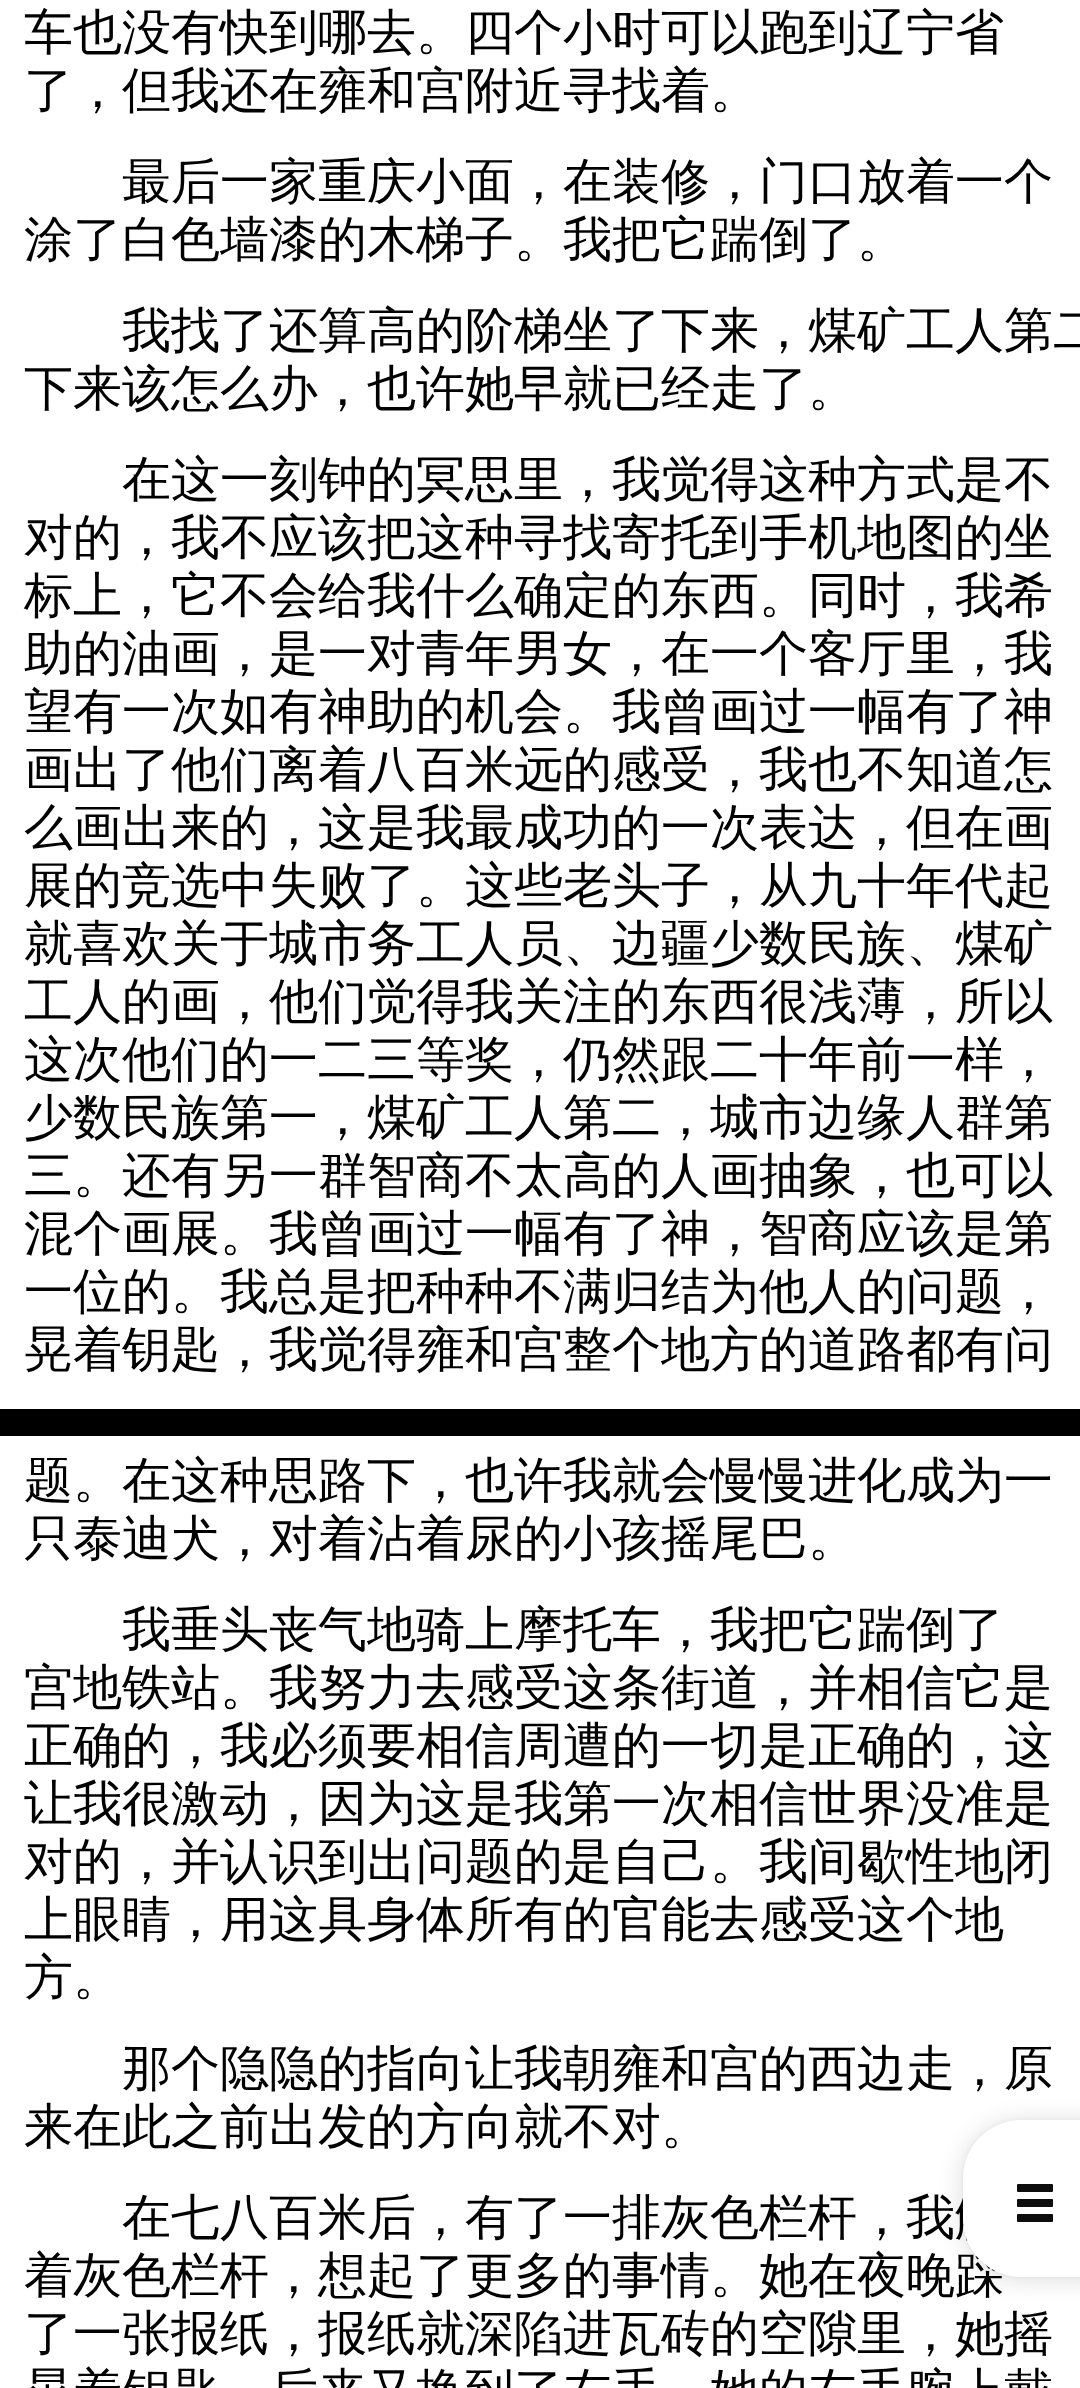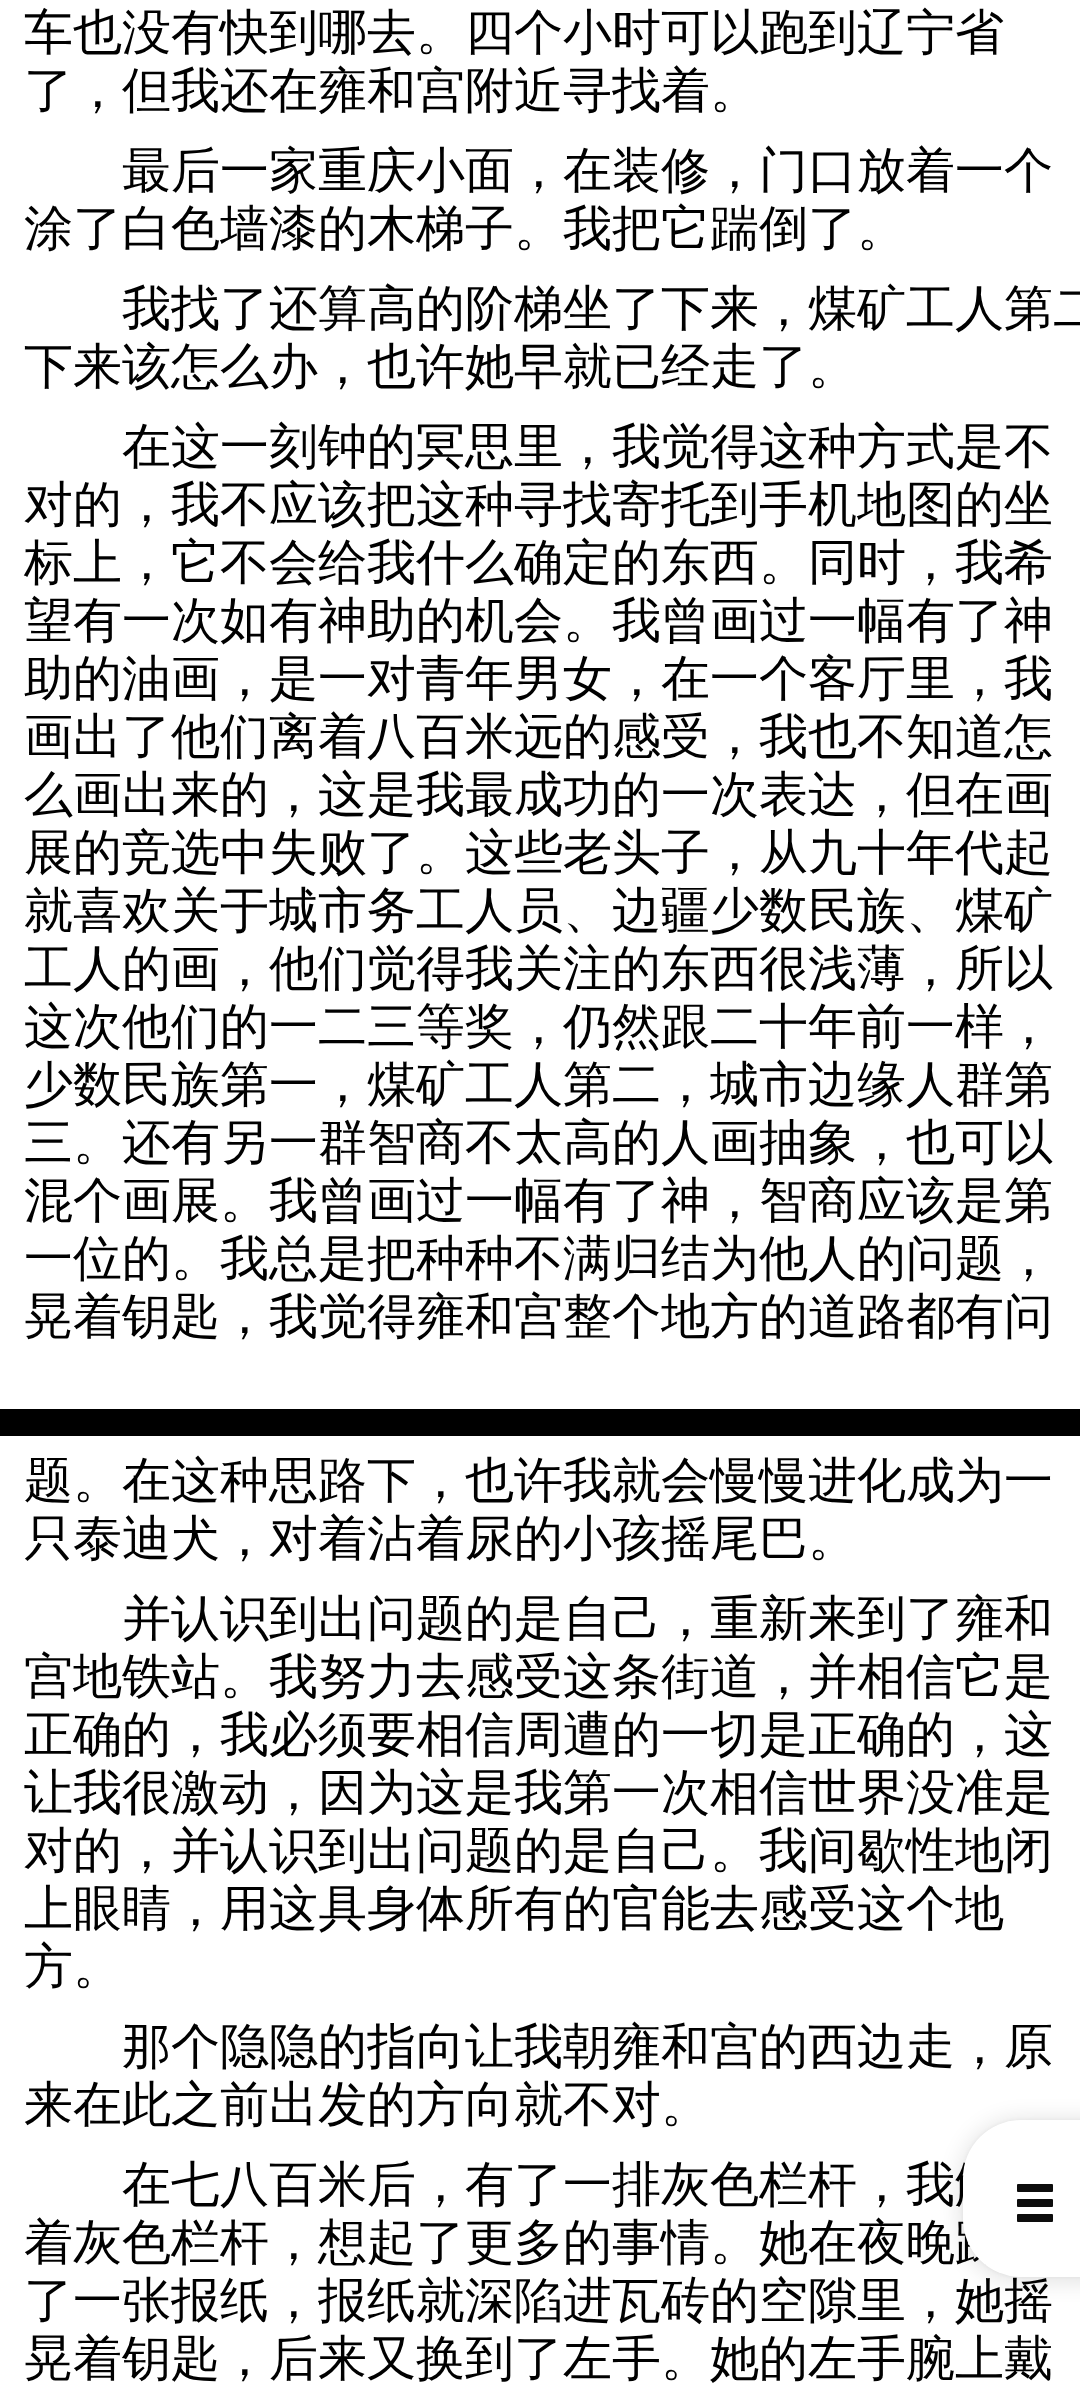--- a/index.html
+++ b/index.html
@@ -30,21 +30,21 @@
   .para { margin: 0; }
   .para + .para { margin-top: 22px; }
   .line {
     height: 58px;
     line-height: 58px;
     font-size: 49px;
     white-space: nowrap;
     text-align: left;
     letter-spacing: 0;
   }
-  .para.indent .line:first-child { text-indent: 98px; }
+  .para.indent .line:first-child { text-indent: 98px; margin-top: 33px; }
   .separator {
     position: absolute;
     left: 0;
     top: 1409px;
     width: 1080px;
     height: 27px;
     background: #000000;
   }
   .menu-fab {
     position: absolute;
@@ -86,22 +86,22 @@
         <div class="line end">涂了白色墙漆的木梯子。我把它踹倒了。</div>
       </div>
       <div class="para indent">
         <div class="line">我找了还算高的阶梯坐了下来，煤矿工人第二</div>
         <div class="line end">下来该怎么办，也许她早就已经走了。</div>
       </div>
       <div class="para indent">
         <div class="line">在这一刻钟的冥思里，我觉得这种方式是不</div>
         <div class="line">对的，我不应该把这种寻找寄托到手机地图的坐</div>
         <div class="line">标上，它不会给我什么确定的东西。同时，我希</div>
+        <div class="line">助的油画，是一对青年男女，在一个客厅里，我</div>
         <div class="line">望有一次如有神助的机会。我曾画过一幅有了神</div>
-        <div class="line">助的油画，是一对青年男女，在一个客厅里，我</div>
         <div class="line">画出了他们离着八百米远的感受，我也不知道怎</div>
         <div class="line">么画出来的，这是我最成功的一次表达，但在画</div>
         <div class="line">展的竞选中失败了。这些老头子，从九十年代起</div>
         <div class="line">就喜欢关于城市务工人员、边疆少数民族、煤矿</div>
         <div class="line">工人的画，他们觉得我关注的东西很浅薄，所以</div>
         <div class="line">这次他们的一二三等奖，仍然跟二十年前一样，</div>
         <div class="line">少数民族第一，煤矿工人第二，城市边缘人群第</div>
         <div class="line">三。还有另一群智商不太高的人画抽象，也可以</div>
         <div class="line">混个画展。我曾画过一幅有了神，智商应该是第</div>
         <div class="line">一位的。我总是把种种不满归结为他人的问题，</div>
@@ -110,21 +110,21 @@
     </div>
 
   <div class="separator" style="background: rgb(0, 0, 0);"></div>
 
   <div class="page page-2">
       <div class="para">
         <div class="line">题。在这种思路下，也许我就会慢慢进化成为一</div>
         <div class="line end">只泰迪犬，对着沾着尿的小孩摇尾巴。</div>
       </div>
       <div class="para indent">
-        <div class="line">并认识到出问题的是自己，重新来到了雍和</div>
+        <div class="line">我垂头丧气地骑上摩托车，我把它踹倒了</div>
         <div class="line">宫地铁站。我努力去感受这条街道，并相信它是</div>
         <div class="line">正确的，我必须要相信周遭的一切是正确的，这</div>
         <div class="line">让我很激动，因为这是我第一次相信世界没准是</div>
         <div class="line">对的，并认识到出问题的是自己。我间歇性地闭</div>
         <div class="line">上眼睛，用这具身体所有的官能去感受这个地</div>
         <div class="line end">方。</div>
       </div>
       <div class="para indent">
         <div class="line">那个隐隐的指向让我朝雍和宫的西边走，原</div>
         <div class="line end">来在此之前出发的方向就不对。</div>

